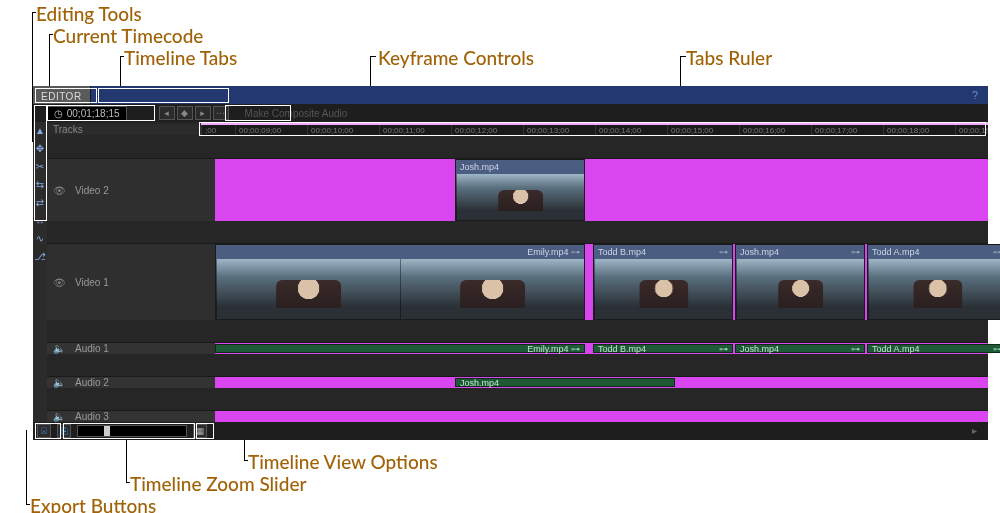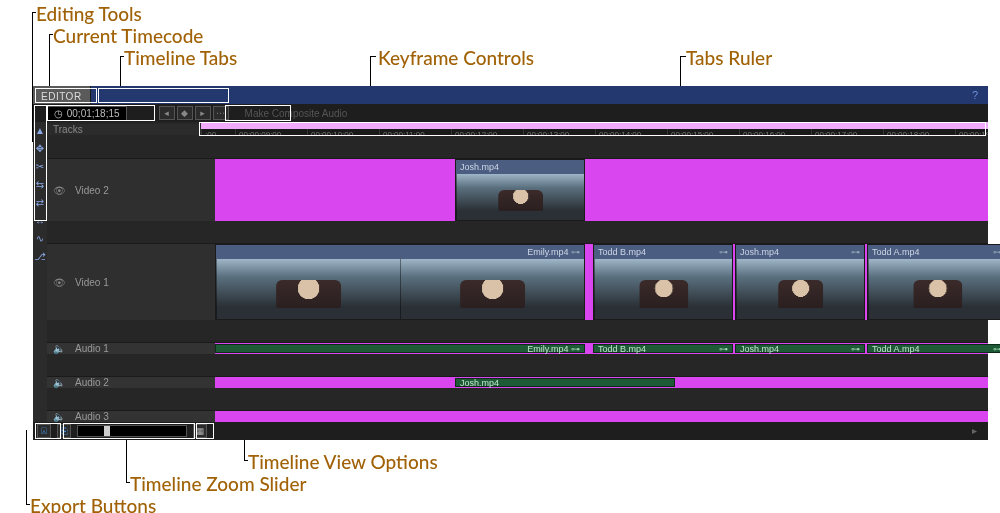--- a/index.html
+++ b/index.html
@@ -103,21 +103,21 @@
     color:#8aa9e6;font-size:10px;
   }
   .tracks-area { flex:1; display:flex; flex-direction:column;gap:22px; }
   .tracks-header {
     height:14px; display:flex; align-items:center;
     font-size:10px; color:#888;
   }
   .tracks-header .lbl { width:154px; padding-left:6px; background:#2b2b2b; }
   .ruler {
     flex:1; height:14px; background:#1a1a1a; position:relative; overflow:hidden;
-    border-top:7px solid #f0abfc;
+    border-top:3px solid #f0abfc;
   }
   .ruler .tick {
     position:absolute; top:0; height:14px; border-left:1px solid #333;
     font-size:8px; color:#777; padding:1px 0 0 3px;
   }
   .track {
     display:flex; border-top:1px solid #1a1a1a;
   }
   .track .head {
     width:168px; display:flex; align-items:center; gap:10px;

